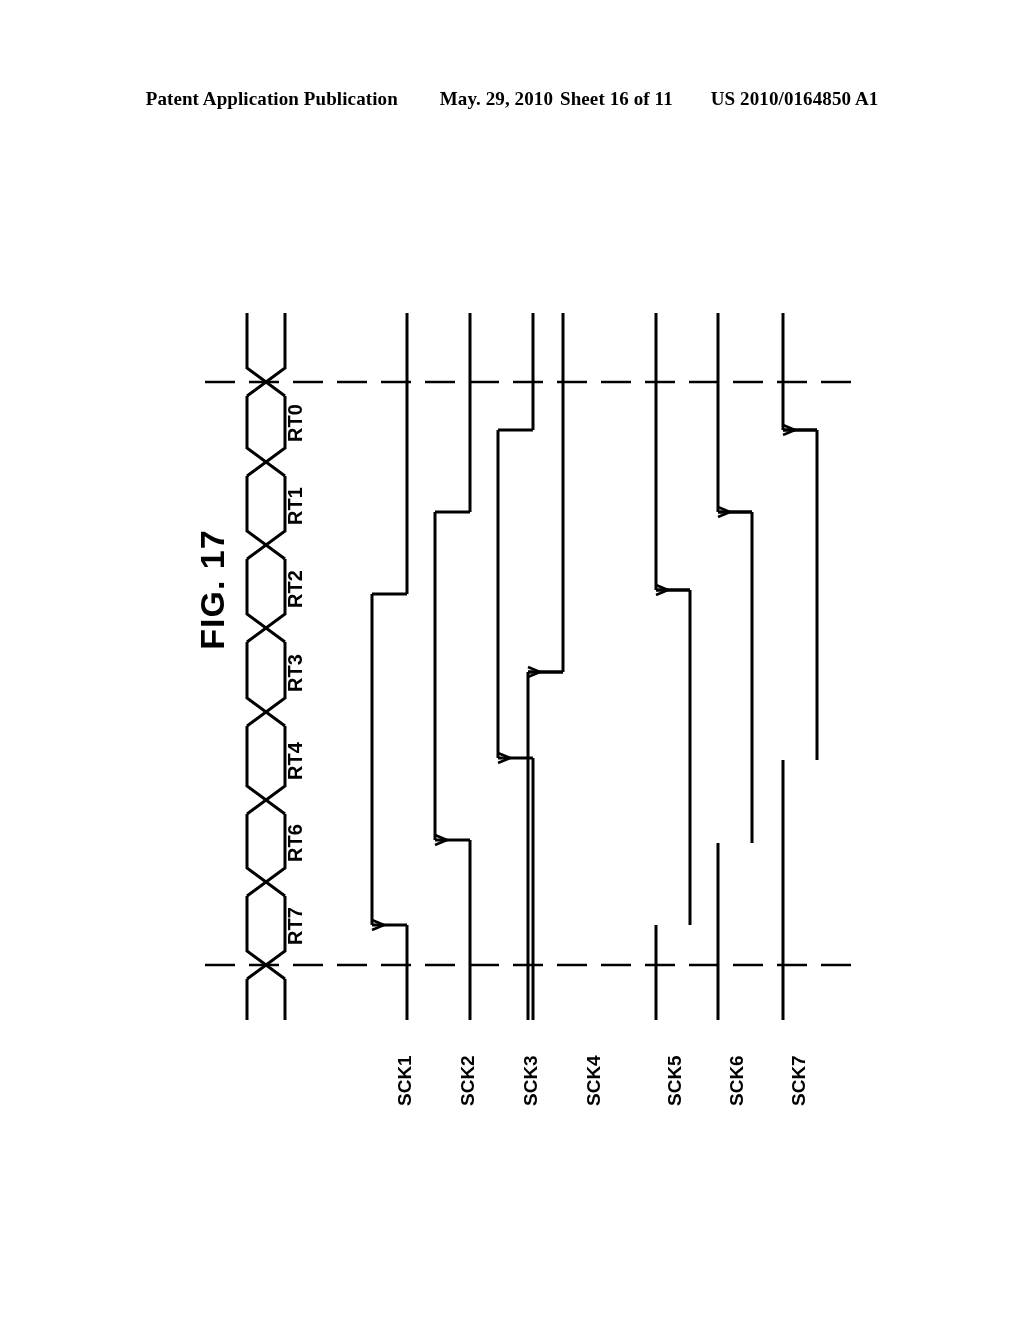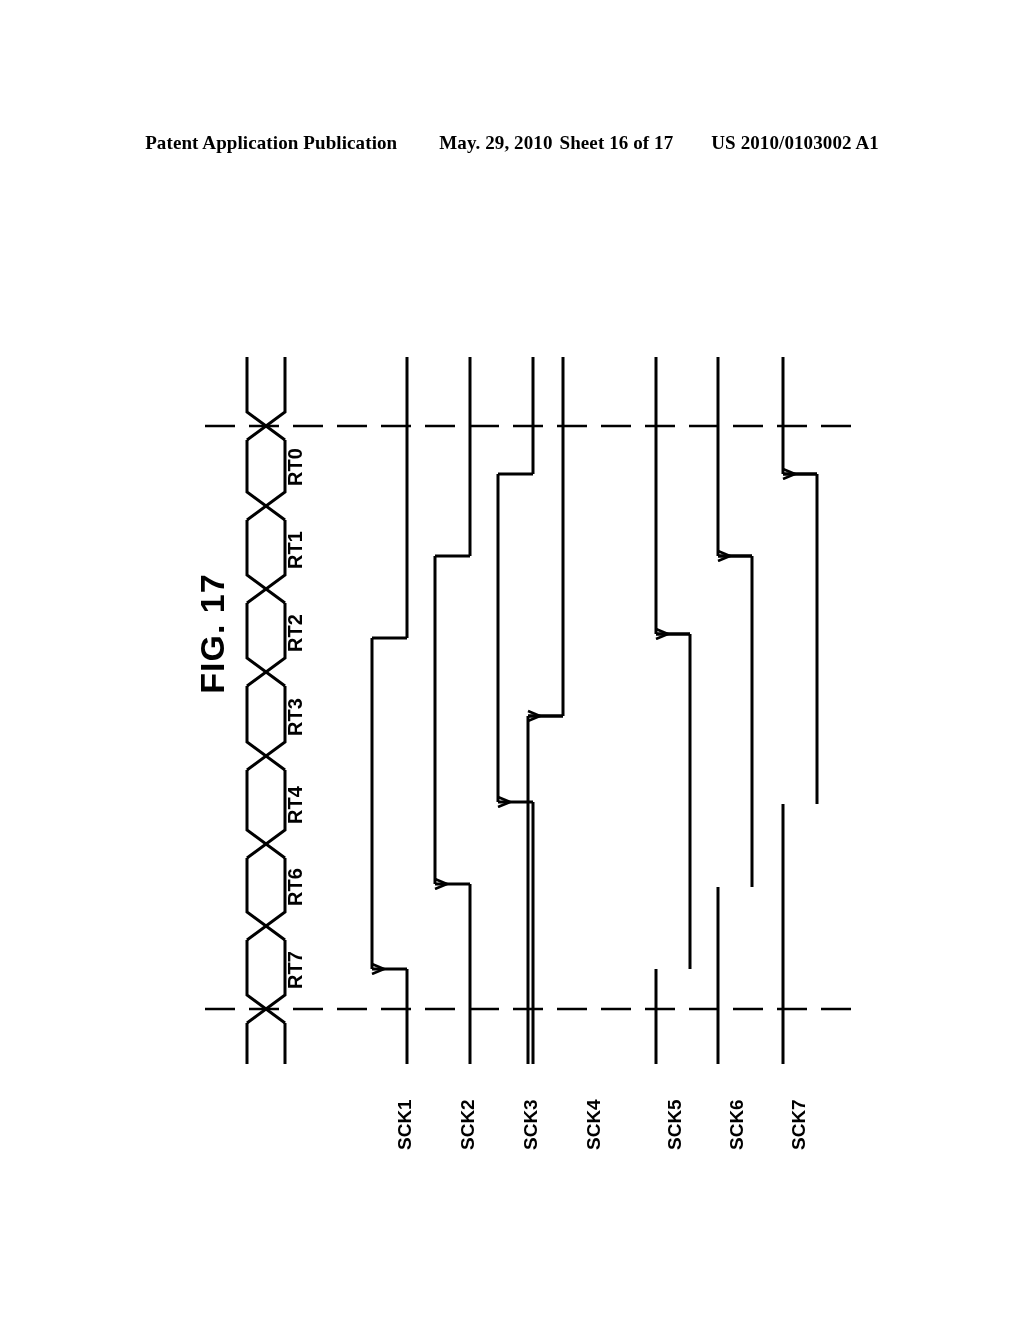--- a/index.html
+++ b/index.html
@@ -2,21 +2,21 @@
 <html><head>
 <meta charset="utf-8">
 <style>
   html,body{margin:0;padding:0;background:#ffffff;}
   body{
     width:1024px;height:1320px;position:relative;
     font-family:"Liberation Serif", serif;
     color:#000;
     overflow:hidden;
   }
-  .page{position:absolute;inset:0;margin-top:44px;}
+  .page{position:absolute;inset:0;}
 
   
   .hdr{
     position:absolute;top:88px;left:0;width:1024px;
     display:flex;justify-content:center;align-items:baseline;
     font-family:"Liberation Serif", serif;
     font-weight:bold;font-size:19px;letter-spacing:.1px;
     white-space:nowrap;
   }
   .hdr .seg{display:inline-block;}
@@ -58,23 +58,23 @@
 </head>
 <body>
 
 <div class="page">
 
   <div class="hdr">
     <span class="seg">Patent Application Publication</span>
     <span class="gap1"></span>
     <span class="seg">May. 29, 2010</span>
     <span class="sp"></span>
-    <span class="seg">Sheet 16 of 17</span>
+    <span class="seg">Sheet 16 of 11</span>
     <span class="gap2"></span>
-    <span class="seg">US 2010/0103002 A1</span>
+    <span class="seg">US 2010/0164850 A1</span>
   </div>
 
   <div class="figlabel">FIG. 17</div>
 
   <svg class="canvas" viewBox="0 0 1024 1320">
     <defs>
       <marker id="arw" markerWidth="16" markerHeight="16" refX="13" refY="6" orient="auto" markerUnits="userSpaceOnUse">
         <path d="M13,1 L1,6 L13,11" fill="none" stroke="#000" stroke-width="2.6" stroke-linecap="butt" stroke-linejoin="miter"></path>
       </marker>
     </defs>

